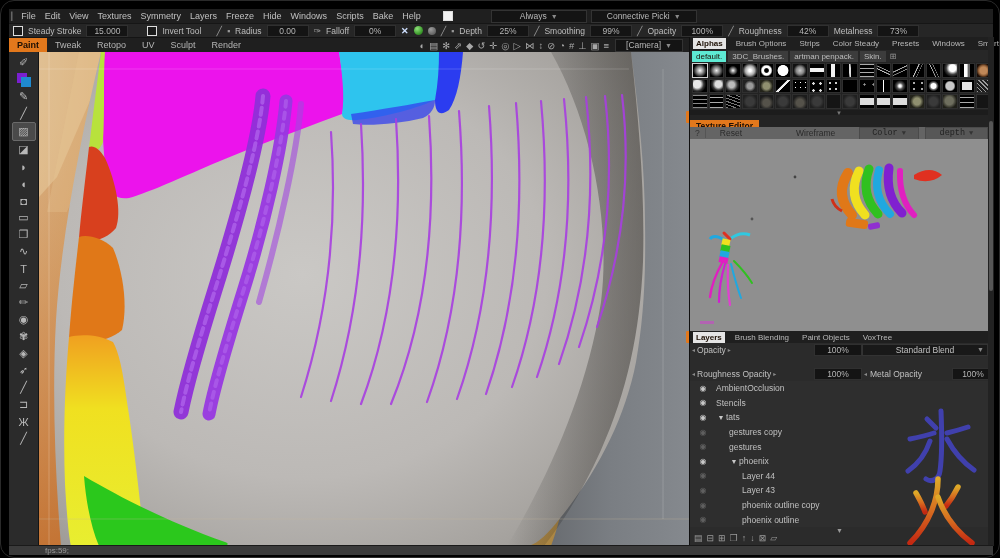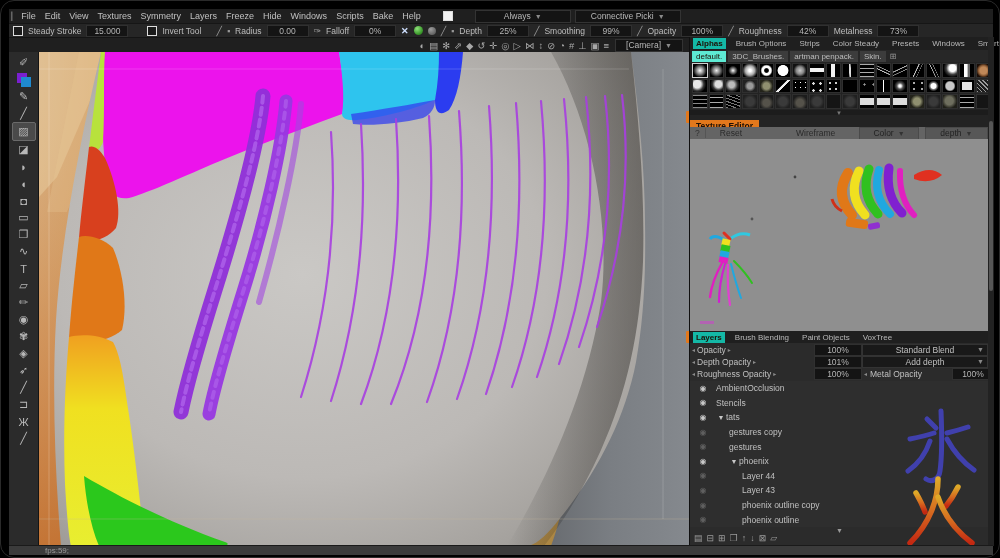--- a/index.html
+++ b/index.html
@@ -9,21 +9,21 @@
   
   .menubar{left:8px;top:8px;width:984px;height:14px;background:#1f1f1f;display:flex;align-items:center;font-size:9px;}
   .menubar .lead{color:#666;margin:0 4px 0 2px;font-size:8px;}
   #menu-items{display:flex;gap:9px;}
   #menu-items span{cursor:default;color:#c0c0c0;}
   .chk{width:8px;height:8px;border:1px solid #ddd;background:#1a1a1a;display:inline-block;}
   .chk.lite{background:#f2f2f2;}
   .dd{background:#141414;border:1px solid #333;color:#b8b8b8;font-size:8.5px;display:flex;align-items:center;
       justify-content:center;gap:4px;padding:0 4px;height:11px;}
   .dd .arr{color:#8a8a8a;font-size:7px;}
-  .menubar .always{width:86px;margin-left:22px;}
+  .menubar .always{width:86px;margin-left:38px;}
   .menubar .pick{width:96px;margin-left:4px;}
   .toolbar2{left:8px;top:22px;width:984px;height:14px;background:#262626;display:flex;align-items:center;
             font-size:8.5px;gap:5px;padding-left:4px;border-top:1px solid #161616;}
   .toolbar2 .lbl{color:#bdbdbd;white-space:nowrap;text-align:center;}
   .val{background:#141414;color:#b5b5b5;border:1px solid #303030;font-size:8.5px;text-align:center;
        min-width:34px;padding:0 3px;height:10px;line-height:10px;}
   .tico{color:#9a9a9a;font-size:9px;line-height:10px;}
   .ballg{width:9px;height:9px;border-radius:50%;background:radial-gradient(circle at 35% 30%,#8fe07a,#3f9e2f 60%,#1e5c14);display:inline-block;}
   .balls{width:8px;height:8px;border-radius:50%;background:radial-gradient(circle at 35% 30%,#bbb,#555);display:inline-block;opacity:.8;}
   .xmark{color:#cfe0ff;font-size:9px;font-weight:bold;}
@@ -45,35 +45,35 @@
   .swatchbox .sw2{position:absolute;right:0;bottom:0;width:10px;height:10px;background:#1f8ad0;}
   
   .viewport{left:38px;top:51px;width:650px;height:494px;background:#6f7275;}
   .viewport svg{display:block;}
   .splitmark{position:absolute;width:4px;height:12px;background:#e2781c;border-radius:1px;left:685px;}
   
   .rightpanel{left:688px;top:36px;width:304px;height:509px;background:#2b2b2b;border-left:1px solid #101010;}
   .rp{position:absolute;box-sizing:border-box;}
   .tabsrow{display:flex;align-items:center;gap:7px;font-size:8px;color:#b8b8b8;padding:0 3px;background:#1f1f1f;}
   .tabsrow .tab{white-space:nowrap;padding:1px 3px;}
-  .tabsrow .tab.active{background:#14b8a6;color:#1d1005;font-weight:bold;}
+  .tabsrow .tab.active{background:#e5e5e5;color:#1d1005;font-weight:bold;}
   .grouprow{display:flex;align-items:center;gap:2px;font-size:8px;background:#272727;padding:0 2px;}
   .grouprow .gtab{background:#3c3c3c;color:#bdbdbd;padding:1px 4px;white-space:nowrap;}
   .grouprow .gtab.active{background:#5eead4;color:#1d1005;}
   .grouprow .gico{color:#999;font-size:8px;margin-left:2px;}
   #alpha-grid{display:grid;grid-template-columns:repeat(18,15.7px);grid-auto-rows:14.6px;gap:1px;padding:1px 2px;background:#232323;}
   .acell{background:#0d0d0d;border:1px solid #2f2f2f;box-sizing:border-box;}
   .acell.selected{border:1px solid #cfcfcf;}
   .scrollstrip{background:#1c1c1c;display:flex;align-items:center;justify-content:center;color:#777;font-size:6px;}
   .textab{background:#e2781c;color:#1d1005;font-weight:bold;font-size:8.5px;display:inline-flex;align-items:center;padding:0 6px;height:12px;}
   .texbar{background:#646464;display:flex;align-items:center;font-size:8.5px;color:#222;}
   .texbar .q{width:16px;text-align:center;color:#333;border-right:1px solid #555;}
   .texbar .btn{padding:0 14px;color:#2a2a2a;}
   .texdd{background:#575757;border:1px solid #4a4a4a;color:#222;display:flex;align-items:center;justify-content:center;
-         gap:4px;font-size:8.5px;height:11px;}
+         gap:4px;font-size:8.5px;height:11px;font-family:Liberation Mono, monospace;}
   .texdd .arr{color:#333;font-size:7px;}
   .texview{background:#8f8f8f;}
   
   .lay-controls{background:#2b2b2b;font-size:8.5px;}
   .lrow{position:absolute;display:flex;align-items:center;width:100%;}
   .lbl2{color:#c0c0c0;white-space:nowrap;}
   .spin{color:#8a8a8a;font-size:6px;margin:0 2px;}
   .ddk{background:#191919;border:1px solid #333;color:#c0c0c0;font-size:8.5px;display:flex;align-items:center;
        justify-content:center;height:10px;position:relative;}
   .ddk .arr{position:absolute;right:3px;color:#888;font-size:7px;}
@@ -196,20 +196,28 @@
     <span class="lbl">Opacity</span>
     <span class="val">100%</span>
     <span class="tico">╱</span>
     <span class="lbl">Roughness</span>
     <span class="val">42%</span>
     <span class="lbl">Metalness</span>
     <span class="val">73%</span>
   </div>
 
   <div class="region row3">
+    <div id="room-tabs">
+        <div class="rtab active">Paint</div>
+        <div class="rtab">Tweak</div>
+        <div class="rtab">Retopo</div>
+        <div class="rtab">UV</div>
+        <div class="rtab">Sculpt</div>
+        <div class="rtab">Render</div>
+      </div>
     <div id="vp-icons">
         <span>◐</span>
         <span>▤</span>
         <span>✻</span>
         <span>⇗</span>
         <span>◆</span>
         <span>↺</span>
         <span>✛</span>
         <span>◎</span>
         <span>▷</span>
@@ -499,30 +507,20 @@
       <div class="lrow" style="top:1px;height:11px">
         <span class="spin">◂</span>
         <span class="lbl2">Opacity</span>
         <span class="spin">▸</span>
         <span class="val" style="position:absolute;left:124px;width:40px">100%</span>
         <div class="ddk" style="position:absolute;left:172px;width:124px">
           <span>Standard Blend</span>
           <span class="arr">▼</span>
         </div>
       </div>
-      <div class="lrow" style="top:13px;height:11px">
-        <span class="spin">◂</span>
-        <span class="lbl2">Depth Opacity</span>
-        <span class="spin">▸</span>
-        <span class="val" style="position:absolute;left:124px;width:40px">101%</span>
-        <div class="ddk" style="position:absolute;left:172px;width:124px">
-          <span>Add depth</span>
-          <span class="arr">▼</span>
-        </div>
-      </div>
       <div class="lrow" style="top:25px;height:11px">
         <span class="spin">◂</span>
         <span class="lbl2">Roughness Opacity</span>
         <span class="spin">▸</span>
         <span class="val" style="position:absolute;left:124px;width:40px">100%</span>
         <span class="spin" style="position:absolute;left:172px">◂</span>
         <span class="lbl2" style="position:absolute;left:180px">Metal Opacity</span>
         <span class="val" style="position:absolute;left:262px;width:32px">100%</span>
       </div>
     </div>

